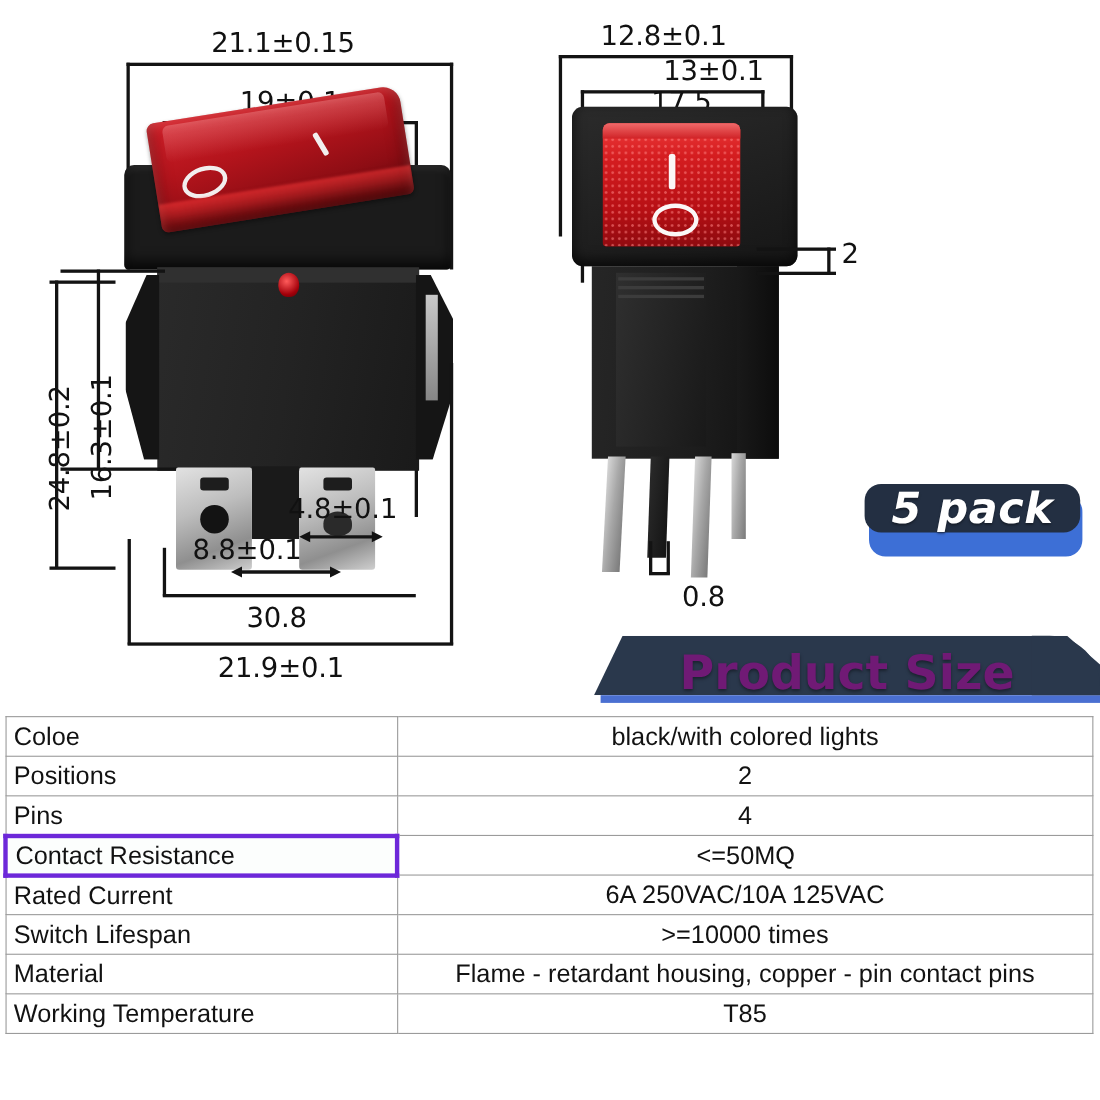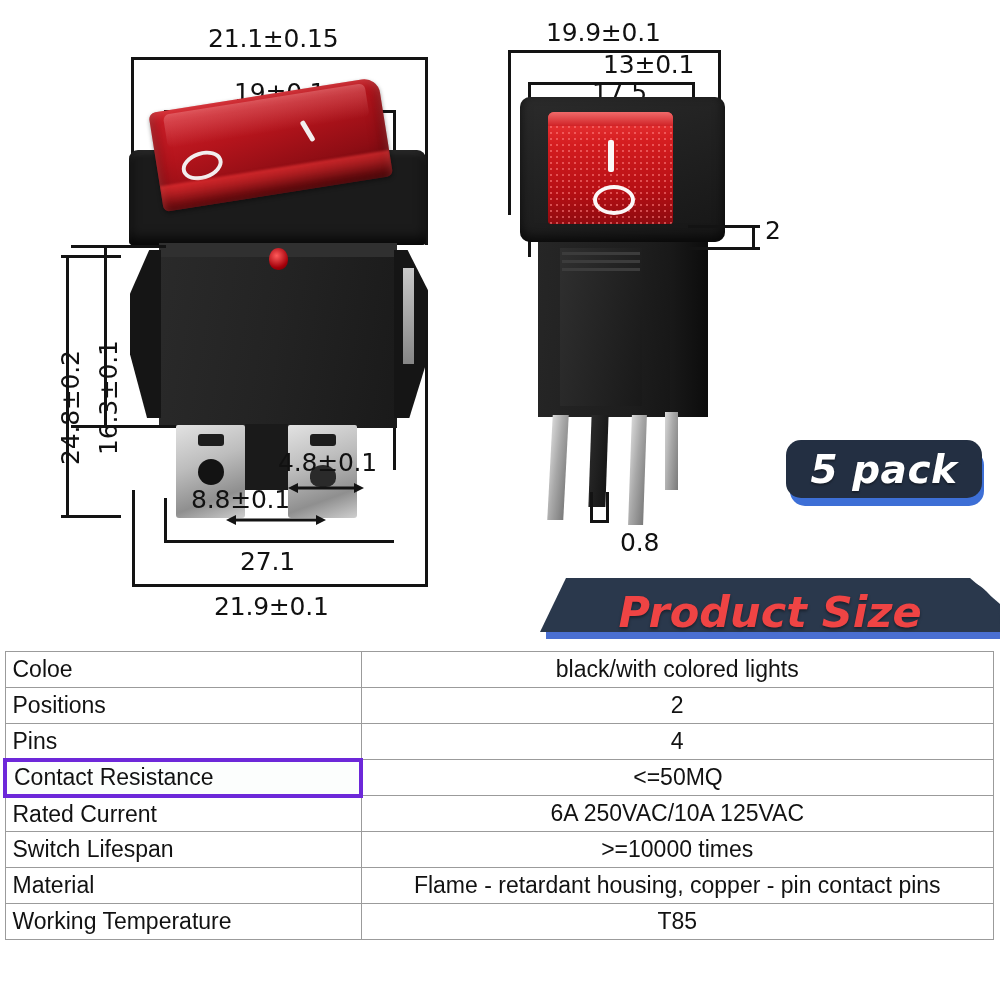--- a/index.html
+++ b/index.html
@@ -29,21 +29,21 @@
   .dimtext.vert {
     transform-origin: 0 0;
     transform: rotate(-90deg);
   }
   
   .ln { position: absolute; background: #131313; }
   .lnh { height: 3px; }
   .lnv { width: 3px; }
 
   
-  #left-switch-figure { position: absolute; left: 0; top: 0; width: 480px; height: 620px; margin-left: 16px; }
+  #left-switch-figure { position: absolute; left: 0; top: 0; width: 480px; height: 620px; }
 
   .sw-l-bezel {
     position: absolute;
     left: 113px; top: 150px;
     width: 297px; height: 95px;
     background: #1b1b1b;
     border-radius: 9px 9px 4px 4px;
     box-shadow: inset 0 -7px 12px rgba(0,0,0,.75), inset 0 4px 6px rgba(255,255,255,.07);
   }
   .sw-l-rocker {
@@ -198,21 +198,21 @@
 
   
   #pack-badge {
     position:absolute; left:786px; top:440px; width:200px; height:62px;
   }
   .badge-under {
     position:absolute; left:4px; top:10px; width:194px; height:56px;
     background:#3d6fd6; border-radius:15px;
   }
   .badge-main {
-    position:absolute; left:0; top:0; width:196px; height:58px;
+    position:absolute; left:0; top:0; width:196px; height:44px;
     background:#232f42; border-radius:15px;
     display:flex; align-items:center; justify-content:center;
   }
   .badge-main span {
     font-family:"DejaVu Sans", sans-serif;
     font-weight:bold; font-style:italic;
     font-size:39px; color:#ffffff;
     letter-spacing:0.5px;
     text-shadow: 0 2px 2px rgba(0,0,0,.35);
   }
@@ -233,22 +233,22 @@
     border-top-right-radius:46px;
   }
   .banner-blue {
     position:absolute; left:6px; top:54px; width:454px; height:7px;
     background:#4a6fd1;
   }
   .banner-text {
     position:absolute; left:0; top:0; width:460px; height:68px;
     display:flex; align-items:center; justify-content:center;
     font-family:"DejaVu Sans", sans-serif;
-    font-weight:bold; font-style:italic;
-    font-size:43px; color:#ef4444;
+    font-weight:bold; 
+    font-size:43px; color:#701a75;
     letter-spacing:0px;
     text-shadow: 0 2px 3px rgba(0,0,0,.4);
     z-index:4;
   }
 
   
   #spec-table {
     position:absolute; left:3px; top:651px; width:991px;
     border-collapse: collapse;
     table-layout: fixed;
@@ -322,33 +322,33 @@
     <polygon points="76,8 66,3 66,13" fill="#131313"></polygon>
   </svg>
 
   <div class="dimtext" style="left:175px; top:485px;">8.8±0.1</div>
   <svg class="abs" style="left:210px; top:512px;" width="100" height="16">
     <line x1="4" y1="8" x2="96" y2="8" stroke="#131313" stroke-width="3"></line>
     <polygon points="0,8 10,3 10,13" fill="#131313"></polygon>
     <polygon points="100,8 90,3 90,13" fill="#131313"></polygon>
   </svg>
 
-  <div class="dimtext" style="left:224px; top:547px;">27.1</div>
+  <div class="dimtext" style="left:224px; top:547px;">30.8</div>
   <div class="ln lnh" style="left:148px; top:540px; width:230px;"></div>
   <div class="ln lnv" style="left:148px; top:498px; height:44px;"></div>
 
   <div class="dimtext" style="left:198px; top:592px;">21.9±0.1</div>
   <div class="ln lnh" style="left:116px; top:584px; width:296px;"></div>
   <div class="ln lnv" style="left:116px; top:490px; height:96px;"></div>
   <div class="ln lnv" style="left:409px; top:330px; height:256px;"></div>
 </div>
 
 <div id="right-switch-figure">
 
-  <div class="dimtext" style="left:66px; top:18px;">19.9±0.1</div>
+  <div class="dimtext" style="left:66px; top:18px;">12.8±0.1</div>
   <div class="ln lnh" style="left:28px; top:50px; width:213px;"></div>
   <div class="ln lnv" style="left:28px; top:50px; height:165px;"></div>
   <div class="ln lnv" style="left:238px; top:50px; height:180px;"></div>
 
   <div class="dimtext" style="left:92px; top:50px;margin-left:31px;">13±0.1</div>
   <div class="ln lnh" style="left:48px; top:82px; width:167px;"></div>
   <div class="ln lnv" style="left:48px; top:82px; height:175px;"></div>
   <div class="ln lnv" style="left:212px; top:82px; height:48px;"></div>
 
   <div class="dimtext" style="left:112px; top:78px;">17.5</div>

